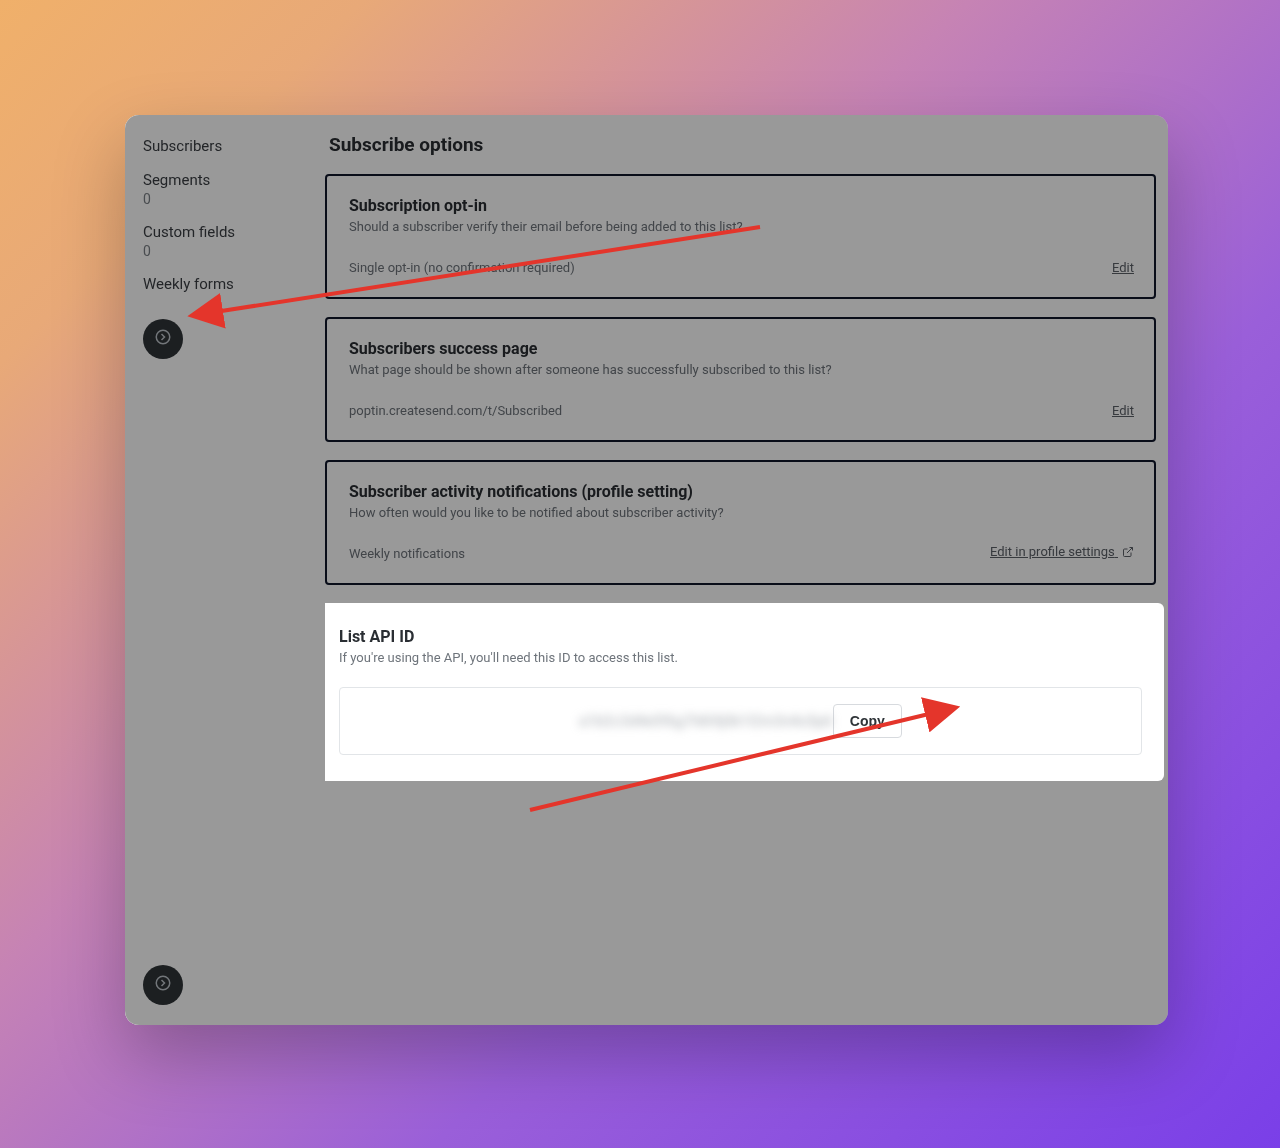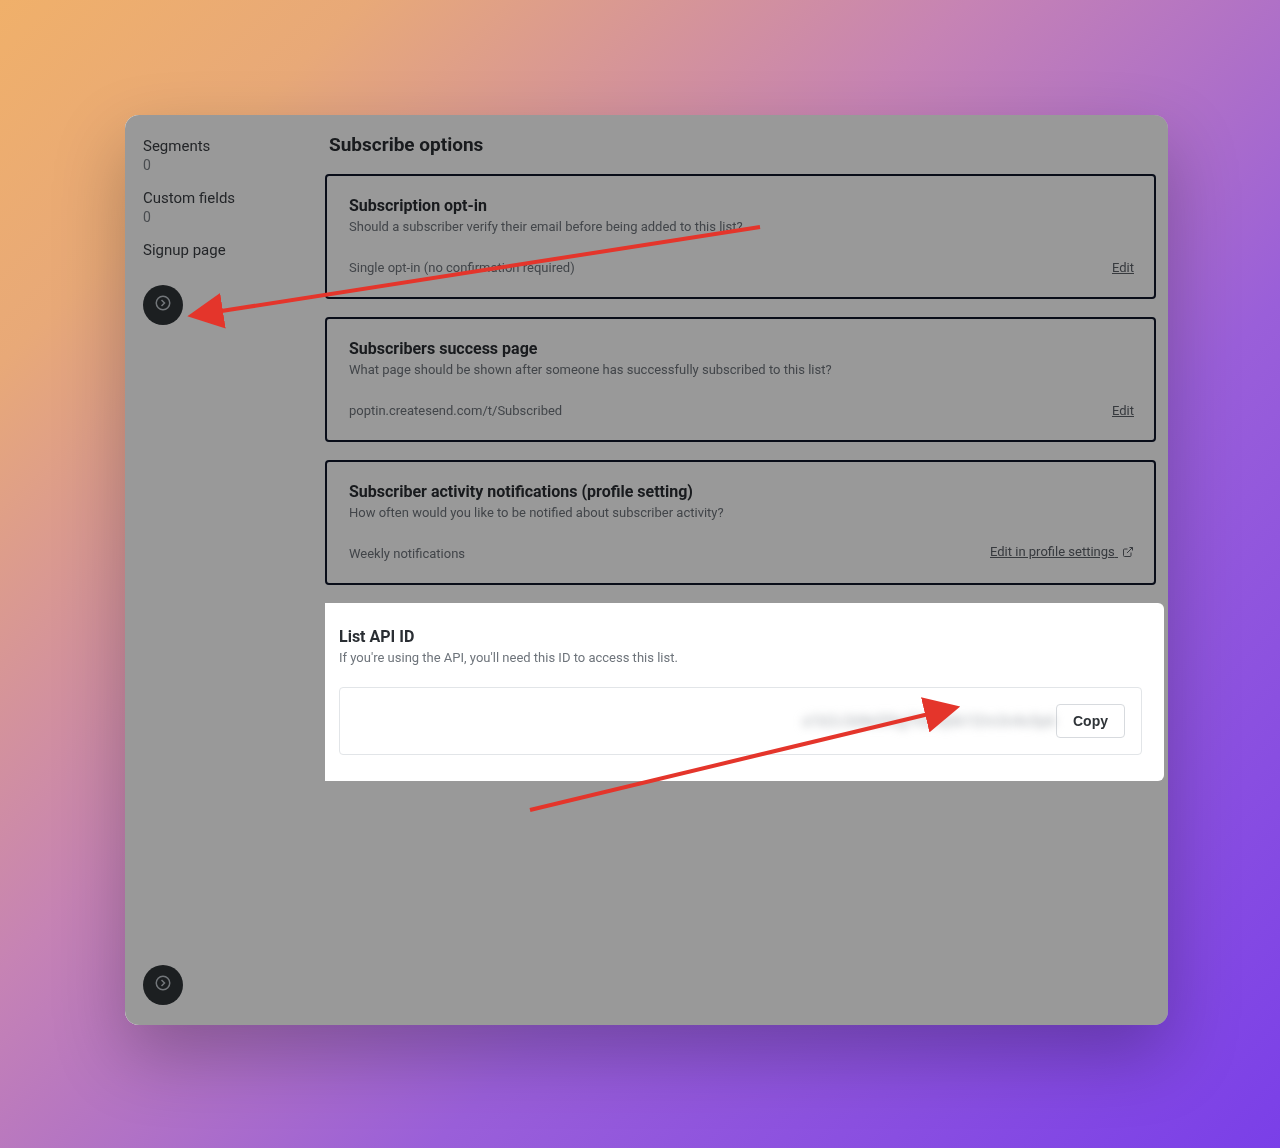--- a/index.html
+++ b/index.html
@@ -136,21 +136,21 @@
     padding: 24px 22px 26px 22px;
     margin: 0 -8px;
   }
   .api-box {
     border: 1px solid #e2e5e8;
     border-radius: 4px;
     padding: 16px 16px;
     margin-top: 22px;
     display: flex;
     align-items: center;
-    justify-content: flex-end;
+    justify-content: center;
   }
   .api-blur {
     color: #9ea3a9;
     letter-spacing: .5px;
     font-size: 14px;
     filter: blur(5px);
     user-select: none;
   }
   .copy-btn {
     border: 1px solid #d7dade;
@@ -169,34 +169,37 @@
     z-index: 8;
     pointer-events: none;
   }
 </style>
 </head>
 <body>
 
 <div class="window">
 
   <div class="sidebar">
+    <div class="sidebar-item">
+      <span>Subscribers</span>
+    </div>
     <div class="sidebar-item" style="padding-bottom:0">
       <span>Segments</span>
     </div>
     <div class="sidebar-item sub">
       <span>0</span>
     </div>
     <div class="sidebar-item" style="padding-bottom:0">
       <span>Custom fields</span>
     </div>
     <div class="sidebar-item sub">
       <span>0</span>
     </div>
     <div class="sidebar-item">
-      <span>Signup page</span>
+      <span>Weekly forms</span>
     </div>
 
     <div class="round-btn">
       <span>
         <svg width="18" height="18" viewBox="0 0 24 24" fill="none" stroke="currentColor" stroke-width="2">
           <circle cx="12" cy="12" r="9"></circle>
             <path d="M10 8l4 4-4 4"></path>
         </svg>
       </span>
     </div>

